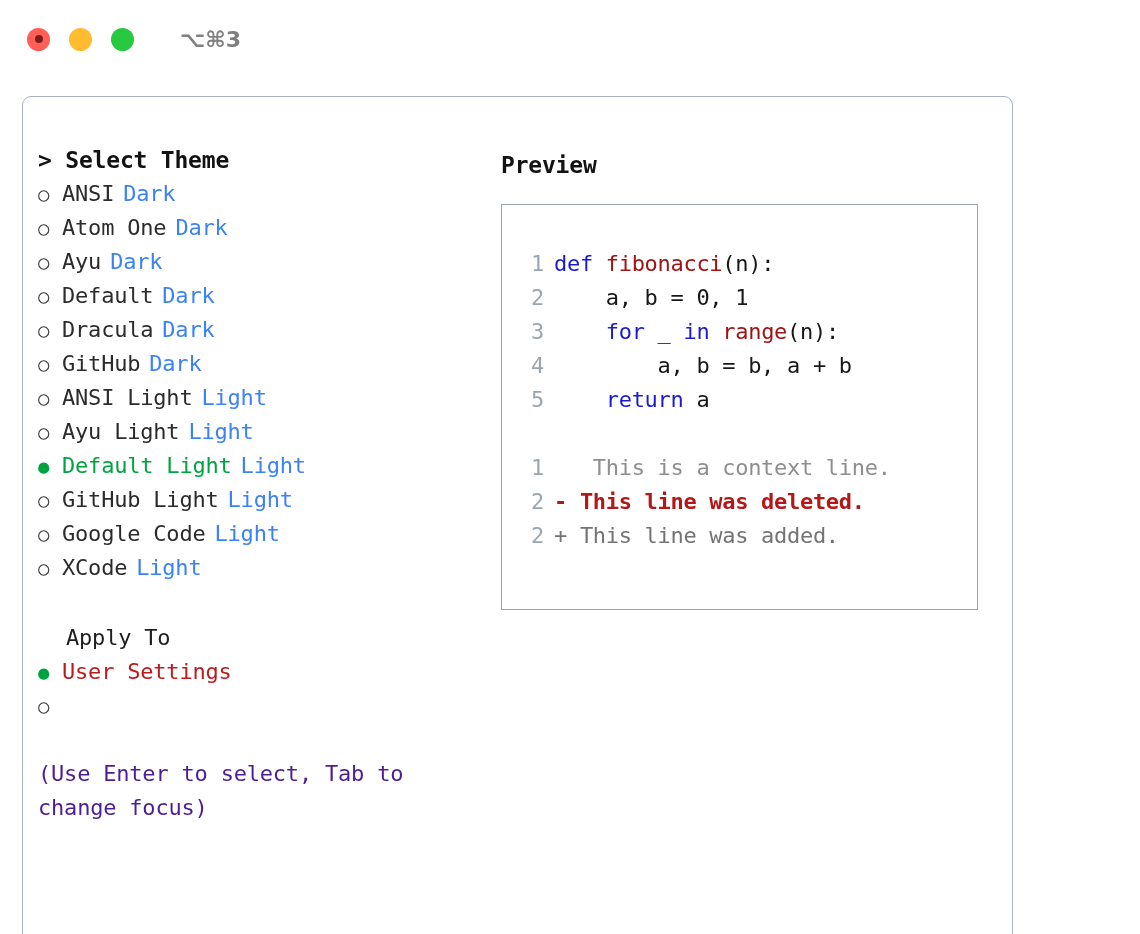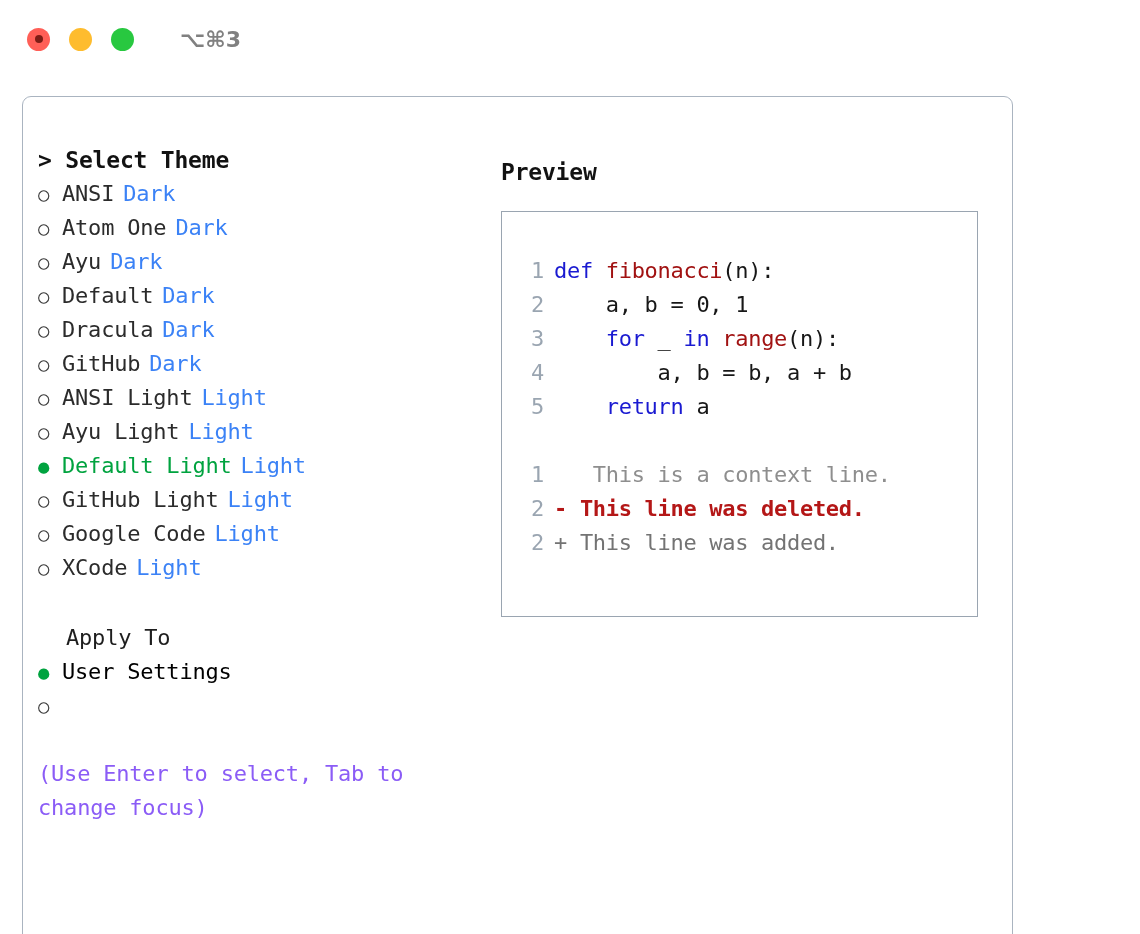--- a/index.html
+++ b/index.html
@@ -145,37 +145,37 @@
   .apply-row {
     height: 34px;
     line-height: 34px;
     display: flex;
     align-items: center;
     font-size: 22px;
     white-space: pre;
     letter-spacing: -0.2px;
   }
   .apply-row .label { color: #2b2b2b; }
-  .apply-row.selected .label { color: #000000; }
+  .apply-row.selected .label { color: #b91c1c; }
   .apply-row.selected .bullet { color: #00a33f; }
 
   .hint {
     margin-top: 34px;
     font-size: 22px;
-    color: #8b5cf6;
+    color: #4c1d95;
     line-height: 34px;
     width: 400px;
     letter-spacing: -0.2px;
   }
 
   
   .right-col {
     position: absolute;
     left: 478px;
-    top: 58px;
+    top: 51px;
     width: 500px;
   }
   .preview-title {
     font-size: 23px;
     font-weight: bold;
     color: #121212;
     height: 34px;
     line-height: 34px;
     letter-spacing: -0.2px;
   }

